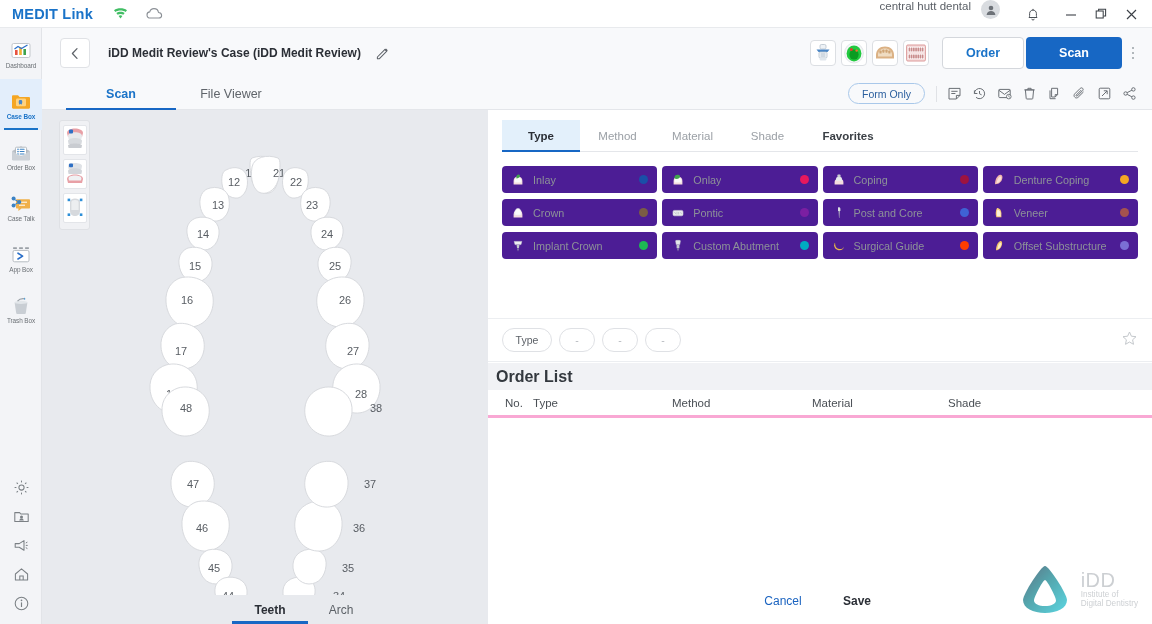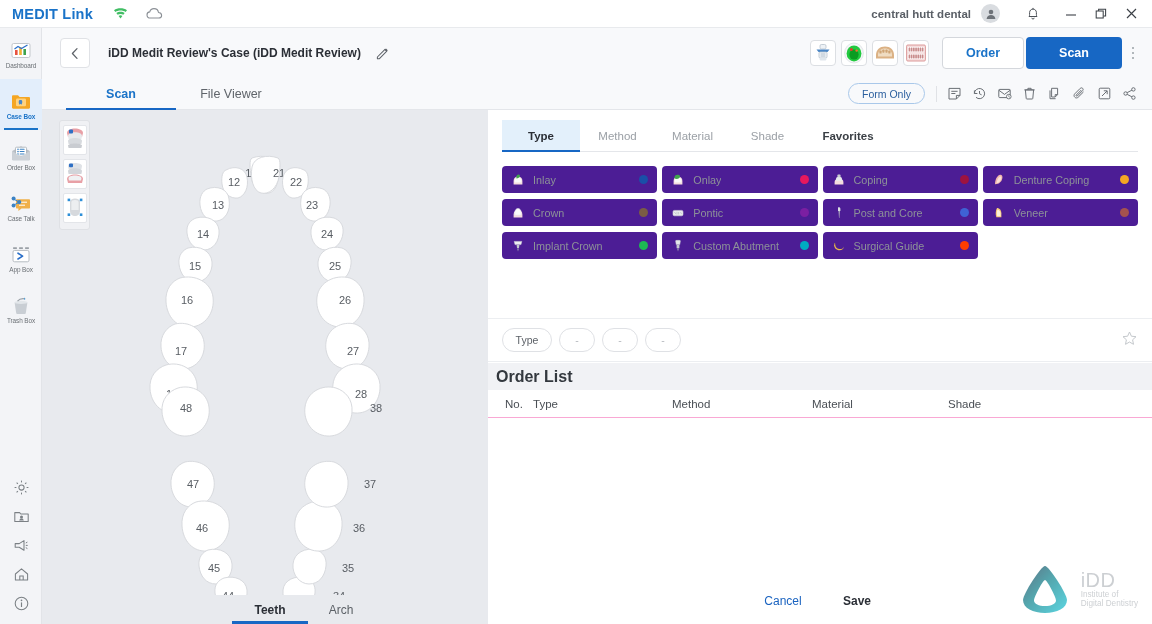--- a/index.html
+++ b/index.html
@@ -19,21 +19,21 @@
     border-bottom: 1px solid #e8eaed;
   }
   #brand {
     margin-left: 12px;
     font-size: 14.5px; font-weight: bold; color: #1a73c8;
     letter-spacing: .2px;
   }
   #wifi-icon { margin-left: 20px; display: flex; align-items: center; }
   #cloud-icon { margin-left: 18px; display: flex; align-items: center; }
   #tb-right {
-    margin-left: auto; display: flex; align-items: center; height: 100%; font-weight: bold;
+    margin-left: auto; display: flex; height: 100%;
   }
   #account-name { font-size: 11.5px; color: #5a5f66; margin-right: 10px; }
   #avatar {
     width: 19px; height: 19px; border-radius: 50%;
     background: #d9dce0; display: flex; align-items: center; justify-content: center;
     margin-right: 18px;
   }
   .wbtn {
     width: 30px; height: 28px; display: flex;
     align-items: center; justify-content: center;
@@ -238,21 +238,21 @@
   .chip-dash { width: 36px; color: #b6babf; }
   #fav-star { margin-left: auto; color: #c4c8cc; }
 
   #orderlist-head {
     position: absolute; left: 0; top: 253px; width: 664px; height: 27px;
     background: #f1f2f5; display: flex; align-items: center;
   }
   #orderlist-title { margin-left: 8px; font-size: 16px; font-weight: bold; color: #33383e; }
   #orderlist-cols {
     position: absolute; left: 0; top: 280px; width: 664px; height: 28px;
-    border-bottom: 1px solid #f9a8d4;
+    border-bottom: 3px solid #f9a8d4;
     display: flex; align-items: center;
   }
   .ocol { font-size: 11.5px; color: #4a4f55; position: absolute; }
   #ocol-no { left: 17px; }
   #ocol-type { left: 45px; }
   #ocol-method { left: 184px; }
   #ocol-material { left: 324px; }
   #ocol-shade { left: 460px; }
 
   #footer-actions {
@@ -926,20 +926,30 @@
       <span class="tcard-ico">
         <svg width="16" height="16" viewBox="0 0 16 16">
           <path d="M3 6.4 C3 9.8 5.4 12.2 8.4 12.2 C11 12.2 12.8 10.6 13 8.4 C12.6 10 11 11 9 11 C6 11 4.2 9 4.2 6.4 Z" fill="#e8b94a"></path>
           <path d="M3 6.4 C3 5.6 3.6 5.2 4.2 5.4 L4.2 6.4 Z" fill="#d8a83a"></path>
         </svg>
       </span>
       <span class="tcard-label">Surgical Guide</span>
       <span class="tcard-dot" style="background:#ff3d00"></span>
     </div>
 
+    <div class="tcard">
+      <span class="tcard-ico">
+        <svg width="16" height="16" viewBox="0 0 16 16">
+          <path d="M5 12.2 C5 8.6 6.4 4.6 8.8 3.2 C10.6 2.4 11.6 4 11 6.4 C10.2 9.6 8.4 12 5 12.2 Z" fill="#f0c36a"></path>
+          <path d="M6.4 11.2 C6.6 8.6 7.6 5.8 9.2 4.8 C10.2 4.2 10.6 5.4 10.2 7 C9.6 9.2 8.4 11 6.4 11.2 Z" fill="#fcecc8"></path>
+        </svg>
+      </span>
+      <span class="tcard-label">Offset Substructure</span>
+      <span class="tcard-dot" style="background:#7b6fd4"></span>
+    </div>
   </div>
 
   <div id="chips-row">
     <div class="chip" id="chip-type">Type</div>
     <div class="chip chip-dash">-</div>
     <div class="chip chip-dash">-</div>
     <div class="chip chip-dash">-</div>
     <div id="fav-star">
       <svg width="17" height="17" viewBox="0 0 17 17">
         <path d="M8.5 2 L10.4 6.2 L15 6.7 L11.6 9.8 L12.5 14.3 L8.5 12 L4.5 14.3 L5.4 9.8 L2 6.7 L6.6 6.2 Z" fill="none" stroke="#c4c8cc" stroke-width="1"></path>

